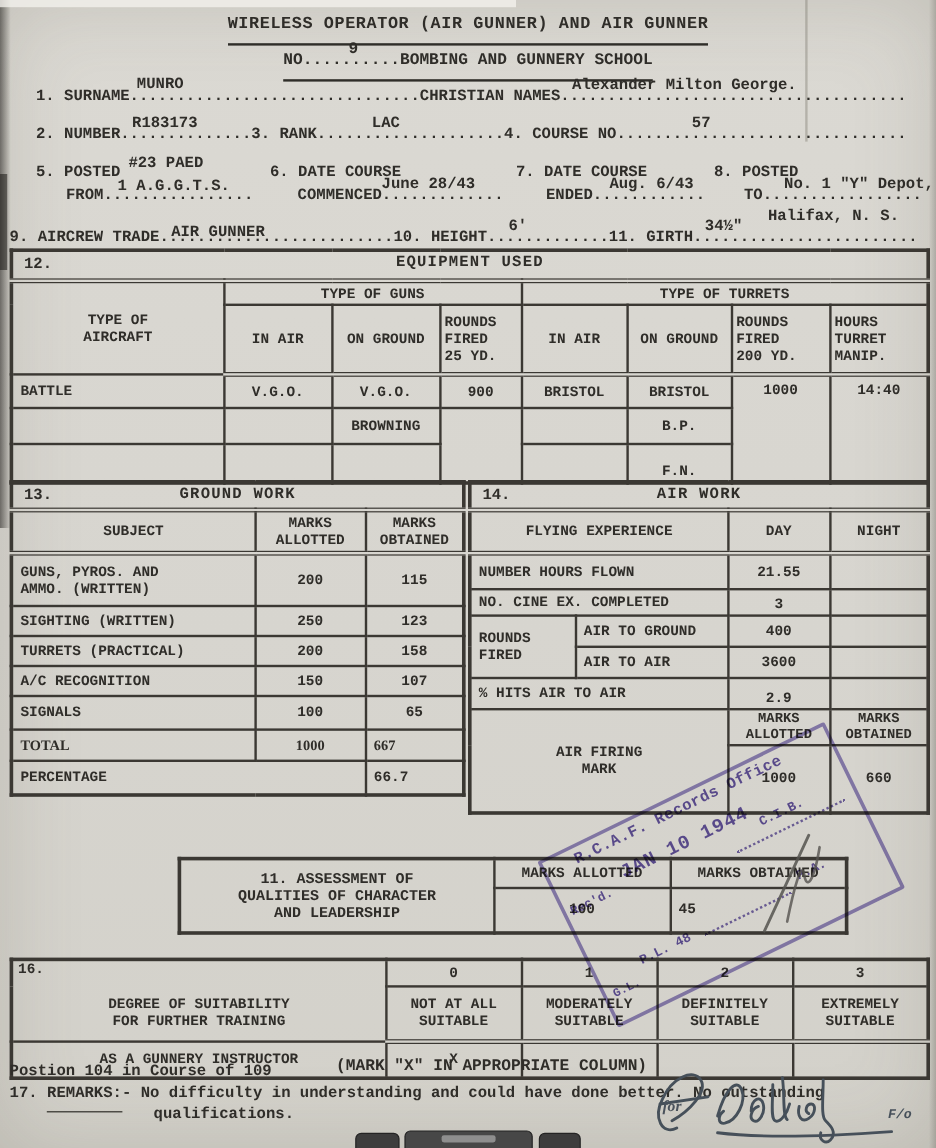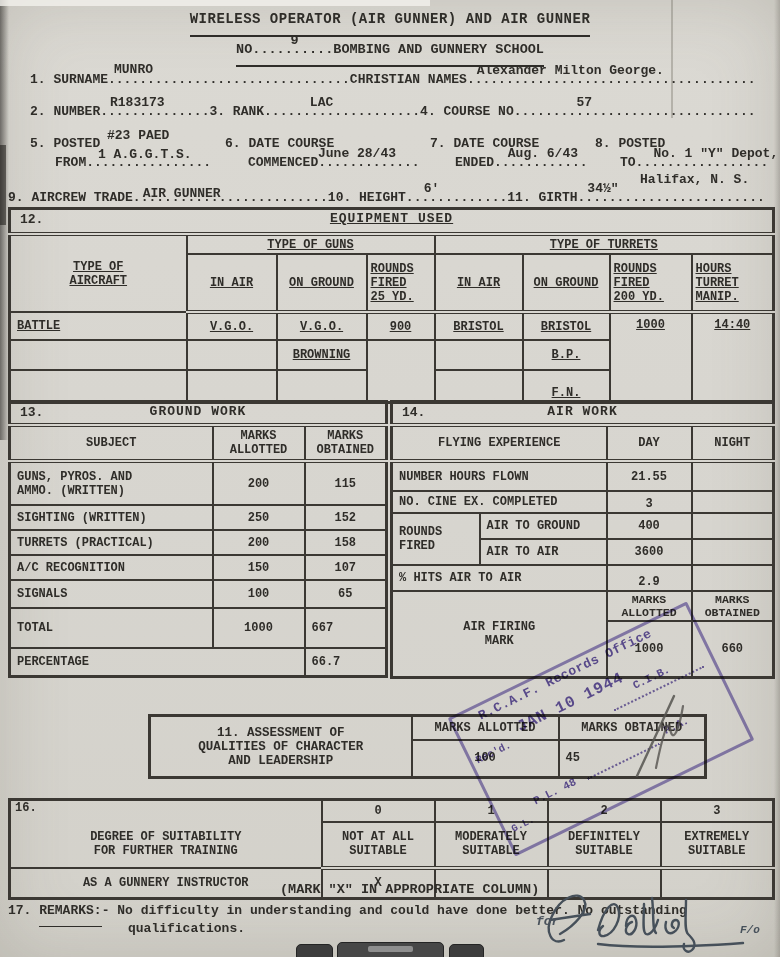--- a/index.html
+++ b/index.html
@@ -73,21 +73,21 @@
   </div>
   <div class="tline" style="left:620px;top:155px;">
     <span>TO.</span><span class="df"><span>................</span><span class="fill" style="left:10px;">No. 1 "Y" Depot,</span></span>
   </div>
   <div class="tline" style="left:640px;top:172px;">Halifax, N. S.</div>
 
   <div class="tline" style="left:8px;top:190px;">
     <span>9. AIRCREW TRADE.</span><span class="df"><span>........................</span><span class="fill" style="left:2px;top:-4px;">AIR GUNNER</span></span><span>10. HEIGHT.</span><span class="df"><span>............</span><span class="fill" style="left:10px;">6'</span></span><span>11. GIRTH.</span><span class="df"><span>.......................</span><span class="fill" style="left:2px;">34½"</span></span>
   </div>
 
-  <table style="left:8px;top:207px;width:764px;border:3px solid #3b3833;text-decoration:underline;">
+  <table style="left:8px;top:207px;width:764px;border:3px solid #3b3833;">
     <colgroup>
         <col style="width:177px">
         <col style="width:90px">
         <col style="width:90px">
         <col style="width:68px">
         <col style="width:88px">
         <col style="width:87px">
         <col style="width:82px">
         <col style="width:82px">
       </colgroup>
@@ -173,38 +173,38 @@
     </tr>
     <tr style="height:44px;">
           <td class="lft pre">GUNS, PYROS. AND
 AMMO. (WRITTEN)</td>
           <td class="ctr">200</td>
           <td class="ctr">115</td>
         </tr>
     <tr style="height:25px;">
           <td class="lft">SIGHTING (WRITTEN)</td>
           <td class="ctr">250</td>
-          <td class="ctr">152</td>
+          <td class="ctr">123</td>
         </tr>
     <tr style="height:25px;">
           <td class="lft">TURRETS (PRACTICAL)</td>
           <td class="ctr">200</td>
           <td class="ctr">158</td>
         </tr>
     <tr style="height:25px;">
           <td class="lft">A/C RECOGNITION</td>
           <td class="ctr">150</td>
           <td class="ctr">107</td>
         </tr>
     <tr style="height:28px;">
           <td class="lft">SIGNALS</td>
           <td class="ctr">100</td>
           <td class="ctr">65</td>
         </tr>
-    <tr style="height:40px;">
+    <tr style="height:26px;font-family:Liberation Serif, serif;">
           <td class="lft">TOTAL</td>
           <td class="ctr">1000</td>
           <td class="lft">667</td>
         </tr>
     <tr style="height:28px;">
           <td colspan="2" class="lft">PERCENTAGE</td>
           <td class="lft">66.7</td>
         </tr>
   </tbody>
     </table>
@@ -326,20 +326,21 @@
     <tr style="height:30px;">
       <td class="ctr">AS A GUNNERY INSTRUCTOR</td>
       <td class="ctr">X</td>
       <td class="ctr"></td>
       <td class="ctr"></td>
       <td class="ctr"></td>
     </tr>
   </tbody>
     </table>
 
+  <div class="tline" style="left:8px;top:885px;">Postion 104 in Course of 109</div>
   <div class="tline" style="left:280px;top:882px;font-size:13.5px;">(MARK "X" IN APPROPRIATE COLUMN)</div>
   <div class="tline" style="left:8px;top:903px;">
     <span>17.</span>&nbsp;<span class="underl" style="border-bottom-width:1.5px;">REMARKS:</span><span>-</span>&nbsp;<span>No difficulty in understanding and could have done better.  No outstanding</span>
   </div>
   <div class="tline" style="left:128px;top:921px;font-family:Liberation Mono, monospace;">qualifications.</div>
 
   <div class="abs" style="left:468px;top:652px;width:260px;height:148px;transform:rotate(-26deg);border:3px solid rgba(110,92,180,.7);border-radius:2px;color:rgba(92,74,164,.92);z-index:6;mix-blend-mode:multiply;pointer-events:none;">
     <span class="stampTxt" style="left:26px;top:2px;font-size:13px;letter-spacing:.5px;">R.C.A.F. Records Office</span>
     <span class="stampTxt" style="left:4px;top:42px;font-size:10.5px;">Rec'd.</span>
     <span class="stampTxt" style="left:56px;top:28px;font-size:16px;letter-spacing:1px;">JAN 10 1944</span>
@@ -350,21 +351,21 @@
     <span class="stampTxt" style="left:186px;top:98px;font-size:11px;">P.A.</span>
     <span class="stampTxt" style="left:6px;top:120px;font-size:10px;">G.L.</span>
   </div>
 
   <svg class="abs" style="left:612px;top:692px;z-index:7;pointer-events:none;" width="100" height="95" viewBox="0 0 100 95">
     <path d="M25,84 L62,4" stroke="#55534f" stroke-width="2.4" fill="none" stroke-linecap="round" opacity=".85"></path>
     <path d="M44,76 C50,46 56,26 58,36 C60,50 66,44 71,14" stroke="#55534f" stroke-width="2.2" fill="none" stroke-linecap="round" opacity=".8"></path>
   </svg>
 
   <div class="abs" style="left:528px;top:886px;width:252px;height:70px;z-index:7;">
-    <span class="abs" style="left:8px;top:28px;font-family:Liberation Mono, monospace;font-style:italic;font-size:13px;color:#4a525c;">for</span>
+    <span class="abs" style="left:24px;top:28px;font-family:Liberation Serif, serif;font-style:italic;font-size:13px;color:#4a525c;">for</span>
     <svg width="252" height="70" viewBox="0 0 252 70">
       <g stroke="#46505a" stroke-width="2.4" fill="none" stroke-linecap="round">
         <path d="M36,54 C24,60 16,46 24,30 C32,12 50,4 56,14 C62,24 46,40 32,48"></path>
         <path d="M22,34 L62,28"></path>
         <path d="M70,44 C76,22 86,12 90,22 C94,32 86,48 76,50 C70,51 70,44 75,40"></path>
         <path d="M98,40 C98,30 106,26 108,34 C110,42 104,50 100,48 C96,46 98,38 104,36"></path>
         <path d="M116,18 C116,32 114,46 118,48 C122,50 128,42 130,34"></path>
         <path d="M124,12 C126,26 124,44 128,47"></path>
         <path d="M138,36 C136,44 140,50 146,46 C152,42 152,34 148,34 C144,34 142,40 146,42"></path>
         <path d="M158,14 C158,30 156,44 160,48 C164,52 170,58 164,64 C160,68 154,64 156,58"></path>

